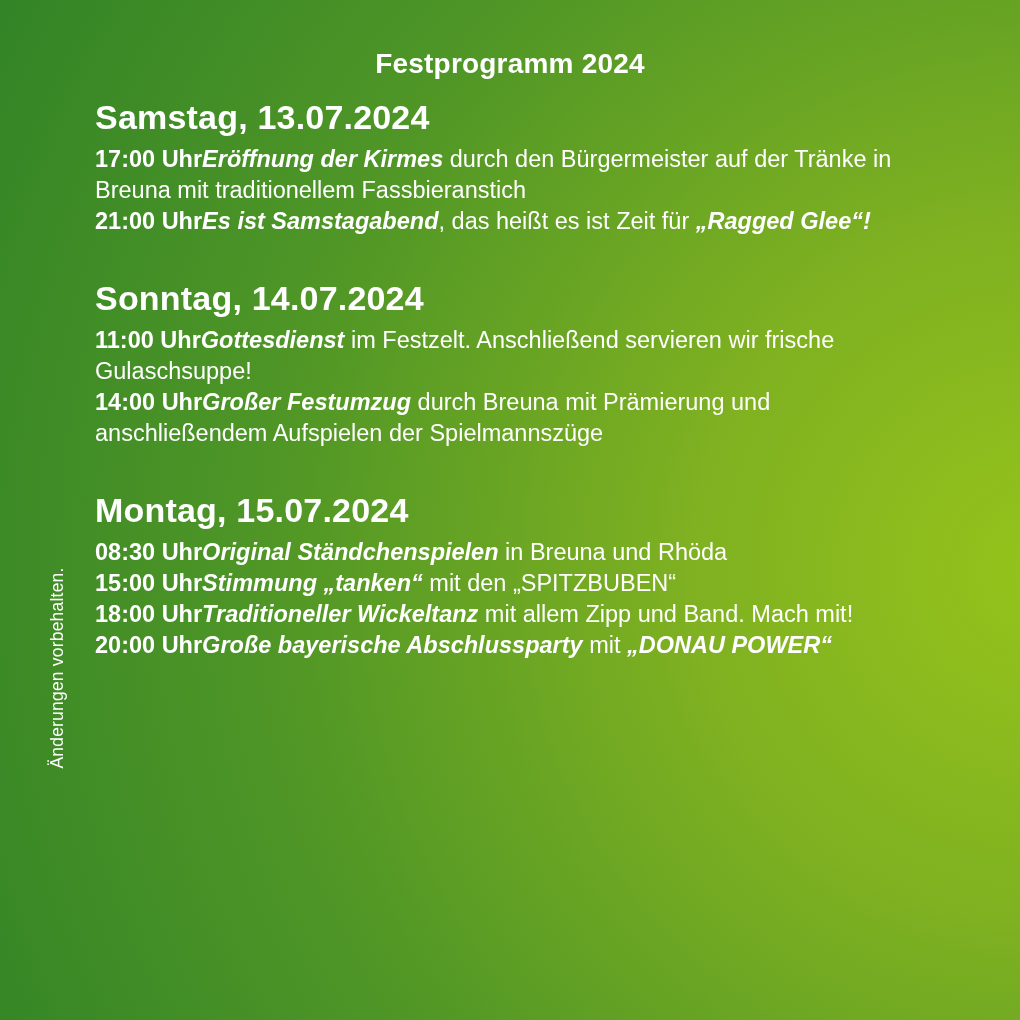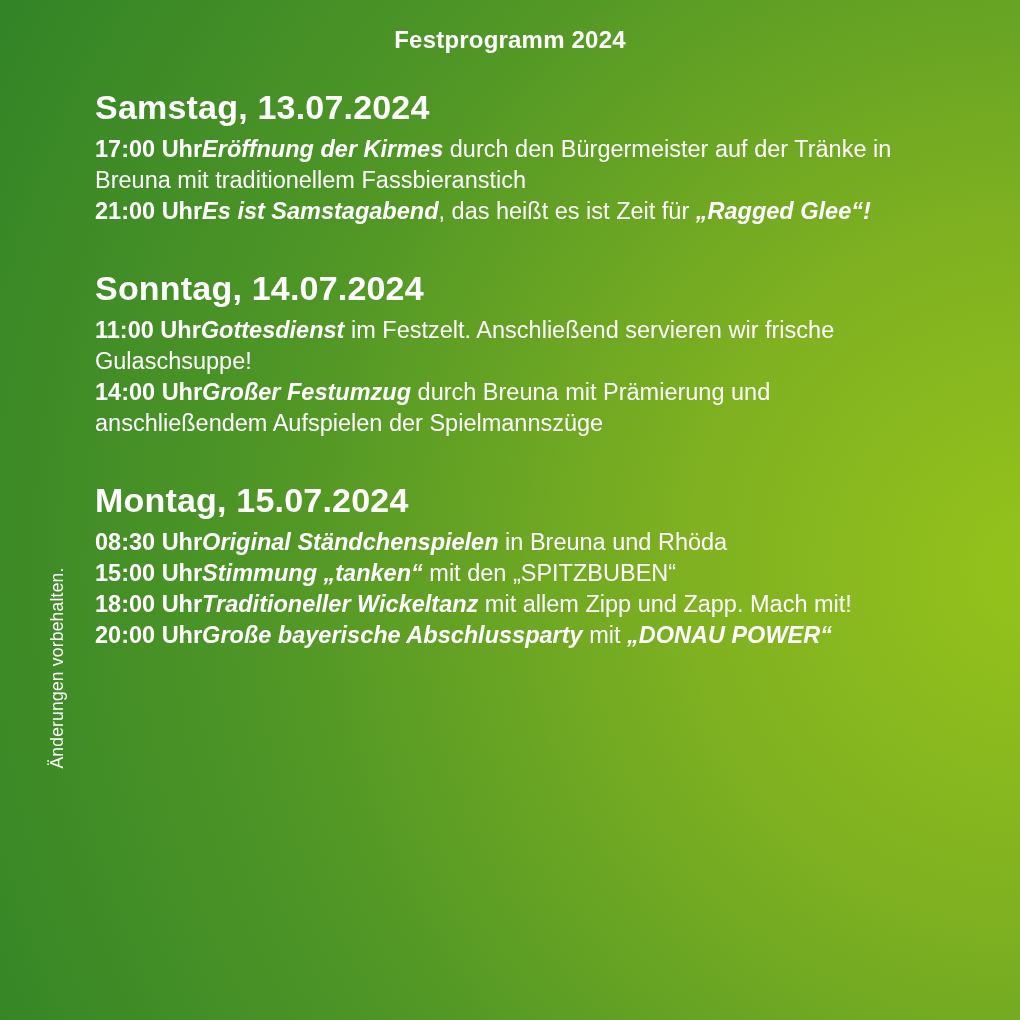--- a/index.html
+++ b/index.html
@@ -9,29 +9,29 @@
     overflow: hidden;
     font-family: "Liberation Sans", sans-serif;
     color: #ffffff;
     background:
       radial-gradient(circle 1250px at 102% 56%,
         #95c31b 0%, #7fb121 28%, #4f9626 62%, #2e8127 100%);
     position: relative;
   }
   .page-title {
     text-align: center;
-    font-size: 24px;
+    font-size: 28px;
     font-weight: 700;
-    padding-top: 26px;
+    padding-top: 48px;
     letter-spacing: 0.2px;
   }
   .program {
     position: absolute;
     left: 95px;
-    top: 88px;
+    top: 98px;
     width: 832px;
   }
   .day-section { margin-bottom: 42px; }
   .day-heading {
     font-size: 34px;
     font-weight: 700;
     margin: 0 0 7px 0;
     line-height: 1.15;
     letter-spacing: 0.2px;
   }
@@ -71,18 +71,18 @@
     </div>
     <div class="day-section">
       <h2 class="day-heading">Sonntag, 14.07.2024</h2>
       <p class="event-line"><span class="event-time">11:00 Uhr</span><span class="seg-bold">Gottesdienst</span><span class="seg-regular"> im Festzelt. Anschließend servieren wir frische Gulaschsuppe!</span></p>
       <p class="event-line"><span class="event-time">14:00 Uhr</span><span class="seg-bold">Großer Festumzug</span><span class="seg-regular"> durch Breuna mit Prämierung und anschließendem Aufspielen der Spielmannszüge</span></p>
     </div>
     <div class="day-section">
       <h2 class="day-heading">Montag, 15.07.2024</h2>
       <p class="event-line"><span class="event-time">08:30 Uhr</span><span class="seg-bold">Original Ständchenspielen</span><span class="seg-regular"> in Breuna und Rhöda</span></p>
       <p class="event-line"><span class="event-time">15:00 Uhr</span><span class="seg-bold">Stimmung „tanken“</span><span class="seg-regular"> mit den „SPITZBUBEN“</span></p>
-      <p class="event-line"><span class="event-time">18:00 Uhr</span><span class="seg-bold">Traditioneller Wickeltanz</span><span class="seg-regular"> mit allem Zipp und Zapp. Mach mit!</span></p>
+      <p class="event-line"><span class="event-time">18:00 Uhr</span><span class="seg-bold">Traditioneller Wickeltanz</span><span class="seg-regular"> mit allem Zipp und Band. Mach mit!</span></p>
       <p class="event-line"><span class="event-time">20:00 Uhr</span><span class="seg-bold">Große bayerische Abschlussparty</span><span class="seg-regular"> mit </span><span class="seg-bold">„DONAU POWER“</span></p>
     </div>
   </div>
 
 <div class="side-note">Änderungen vorbehalten.</div>
 
 </body></html>

